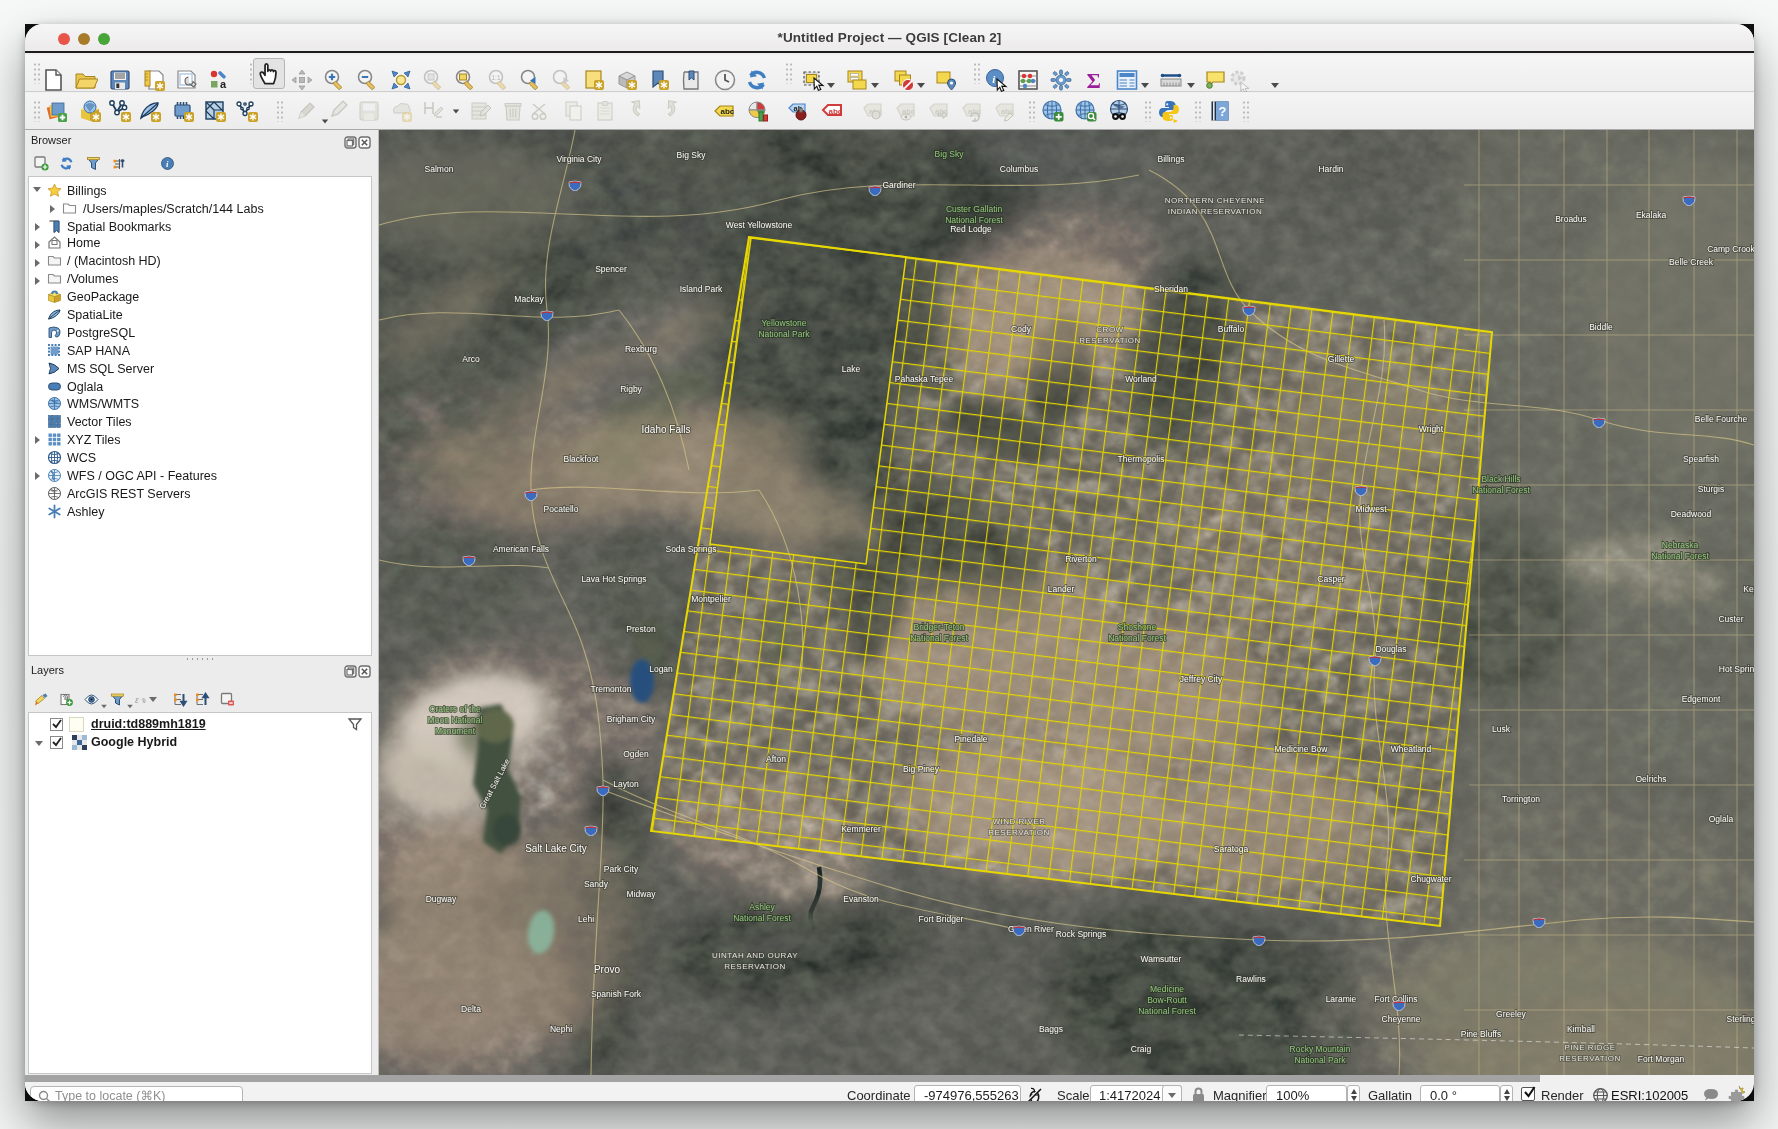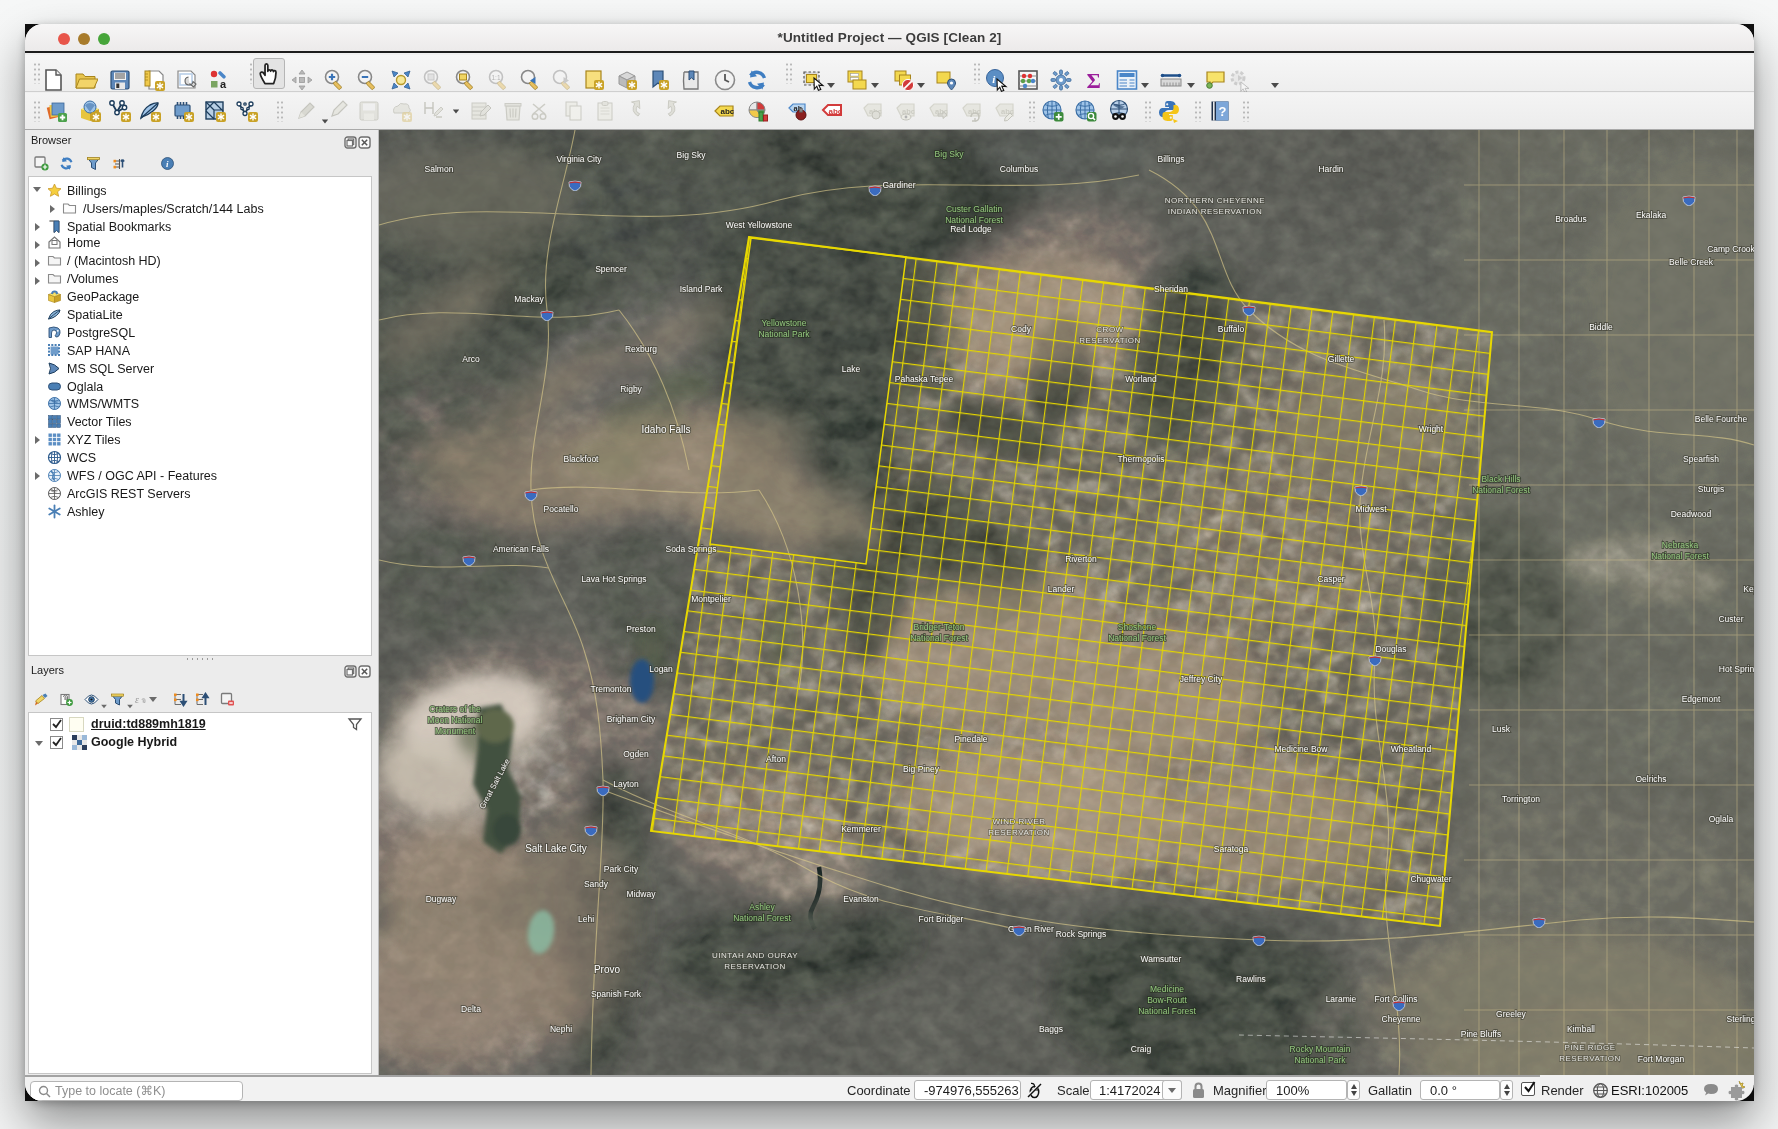--- a/index.html
+++ b/index.html
@@ -16,21 +16,21 @@
 .dd{position:absolute;width:0;height:0;border-left:4px solid transparent;border-right:4px solid transparent;border-top:5px solid #4a4a4a}
 .grip{position:absolute;width:7px;height:22px;background-image:radial-gradient(circle,#b9b9b9 1px,transparent 1.2px);background-size:4px 5px}
 .press{position:absolute;width:32px;height:31px;background:#e3e3e3;border:1px solid #b5b5b5;border-radius:3px}
 #dock{position:absolute;left:0;top:106px;width:354px;height:945px;background:#ececec;border-right:1px solid #bdbdbd}
 .ptitle{position:absolute;font-size:11px;color:#1a1a1a}
 .tree{position:absolute;background:#fff;border:1px solid #c6c6c6}
 .trow{position:absolute;font-size:12.5px;color:#181818;white-space:nowrap}
 .arr{position:absolute;width:0;height:0;border-top:4px solid transparent;border-bottom:4px solid transparent;border-left:5px solid #6b6b6b}
 .arrd{position:absolute;width:0;height:0;border-left:4px solid transparent;border-right:4px solid transparent;border-top:5px solid #6b6b6b}
 .ti{position:absolute;width:15px;height:15px}
-#statusbar{position:absolute;left:0;top:1051px;width:1515px;height:26px;background:#f2f2f2;border-top:2px solid #a3a3a3;font-size:13px;color:#262626}
+#statusbar{position:absolute;left:0;top:1051px;width:1515px;height:26px;background:#f2f2f2;border-top:7px solid #a3a3a3;font-size:13px;color:#262626}
 .sb-lab{position:absolute;top:6px}
 .sb-box{position:absolute;top:3px;height:20px;background:#fff;border:1px solid #b4b4b4;border-radius:3px;font-size:13px;color:#1c1c1c}
 .spin{position:absolute;top:3px;width:13px;height:20px;background:#fdfdfd;border:1px solid #b4b4b4;border-radius:3px}
 .spin:before{content:"";position:absolute;left:2.5px;top:3px;border-left:3.5px solid transparent;border-right:3.5px solid transparent;border-bottom:5px solid #444}
 .spin:after{content:"";position:absolute;left:2.5px;bottom:3px;border-left:3.5px solid transparent;border-right:3.5px solid transparent;border-top:5px solid #444}
 #map{position:absolute;left:354px;top:106px;width:1375px;height:945px;background:#7a7c64}
 </style></head><body>
 <div id="bg"></div>
 <div class="cnr" style="left:25px;top:24px"></div>
 <div class="cnr" style="left:1738px;top:24px"></div>

